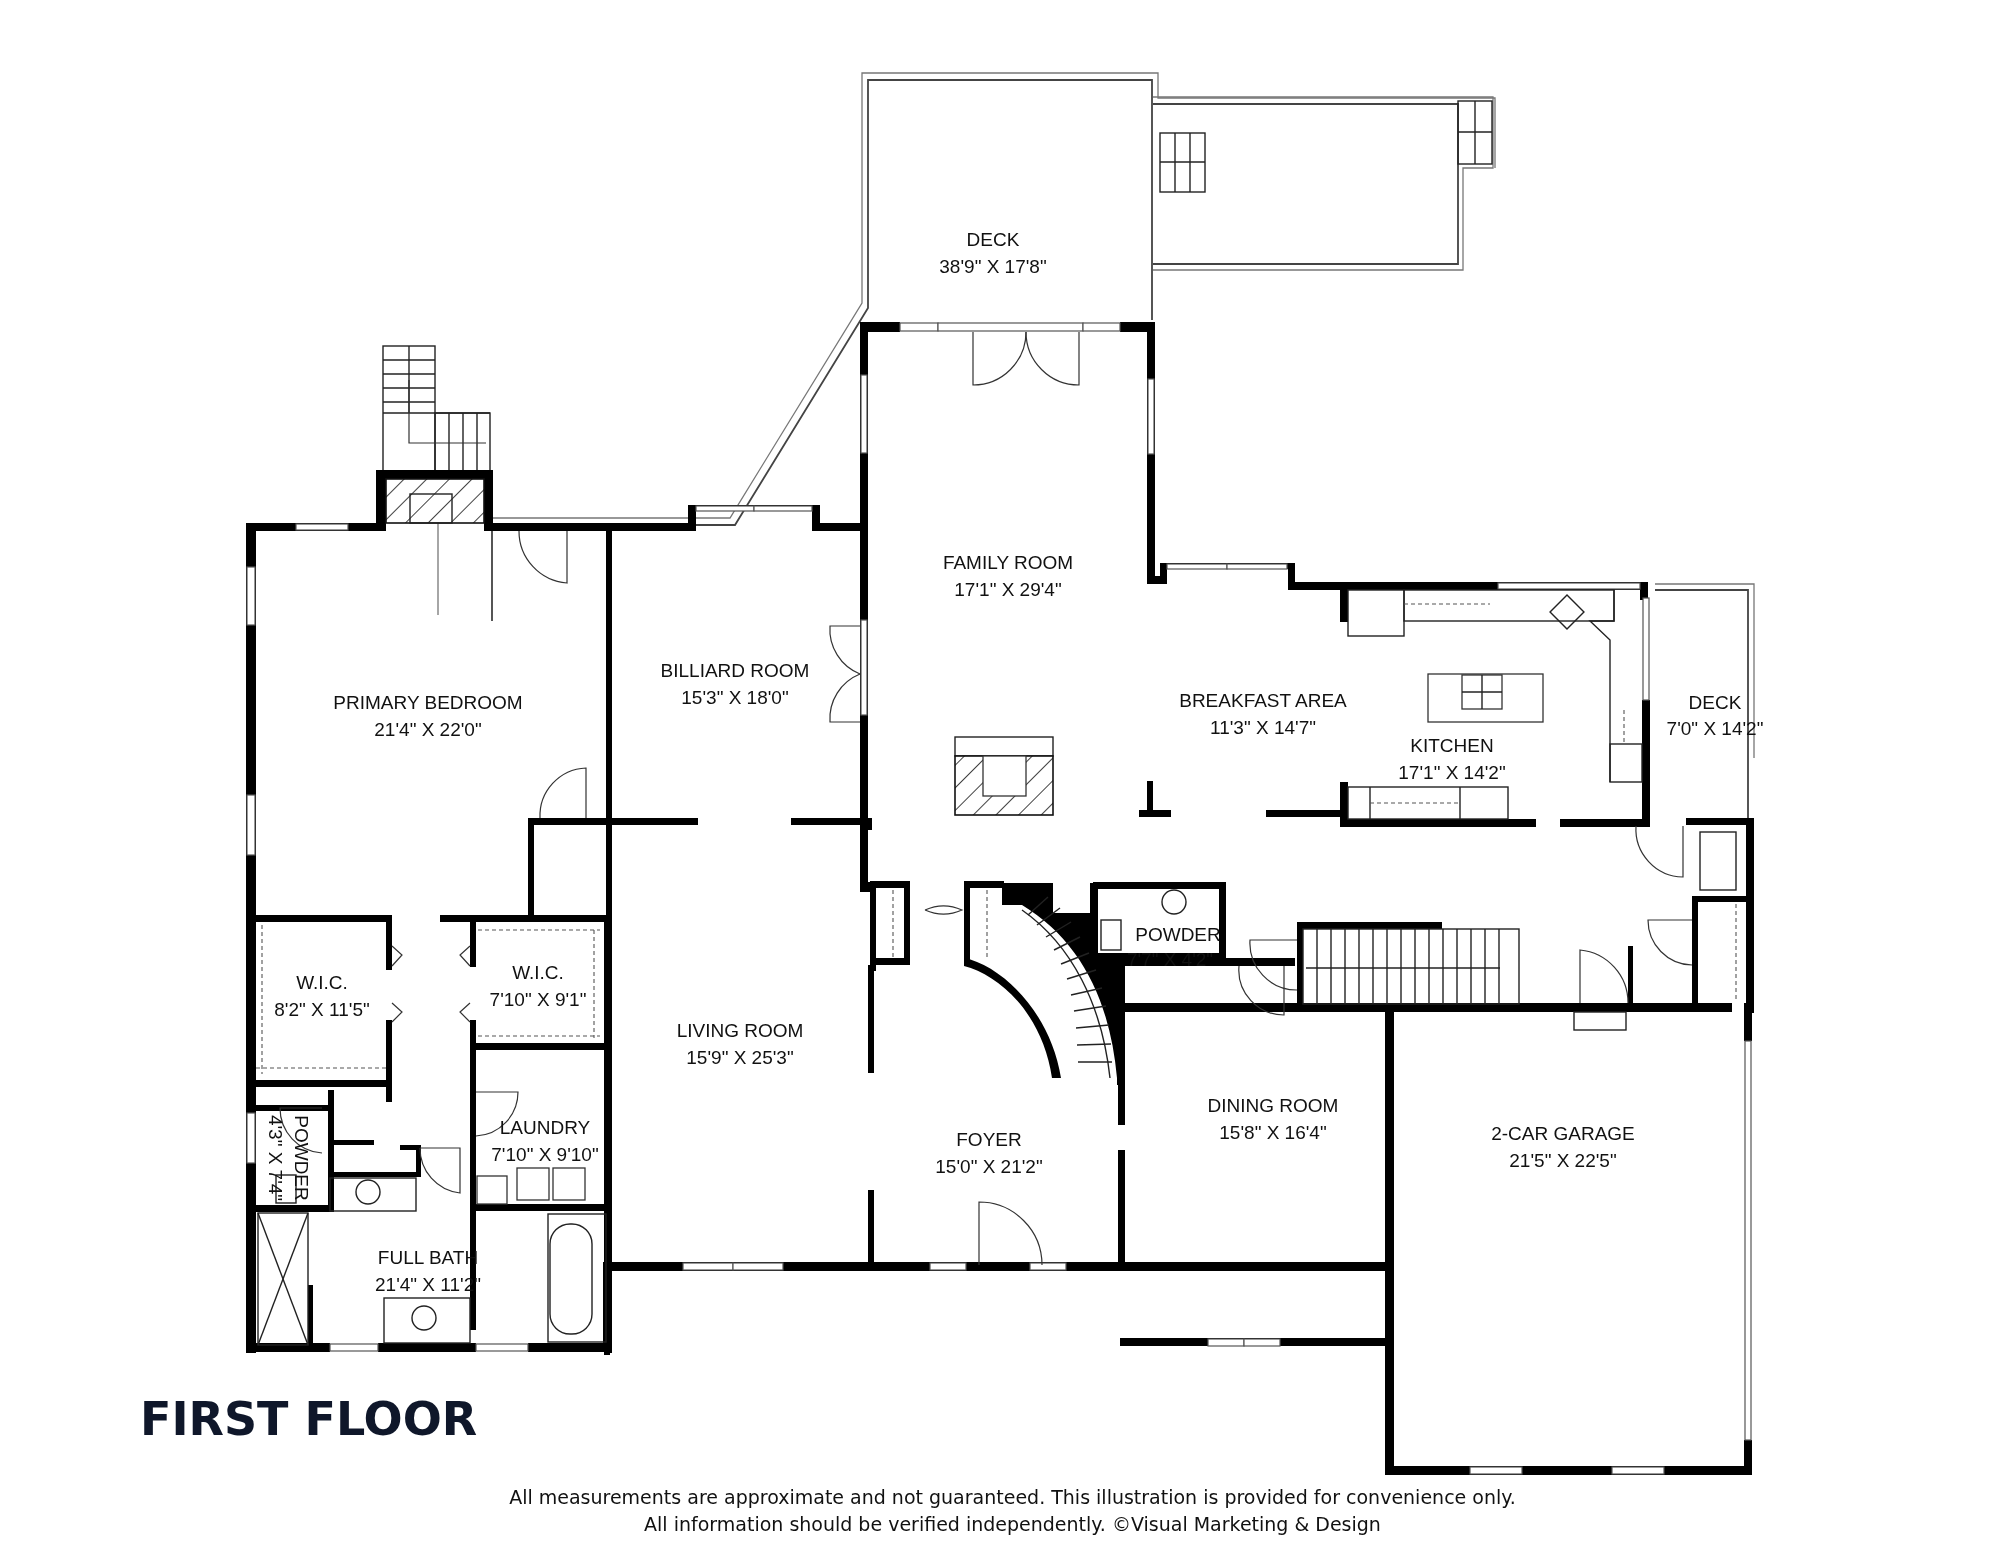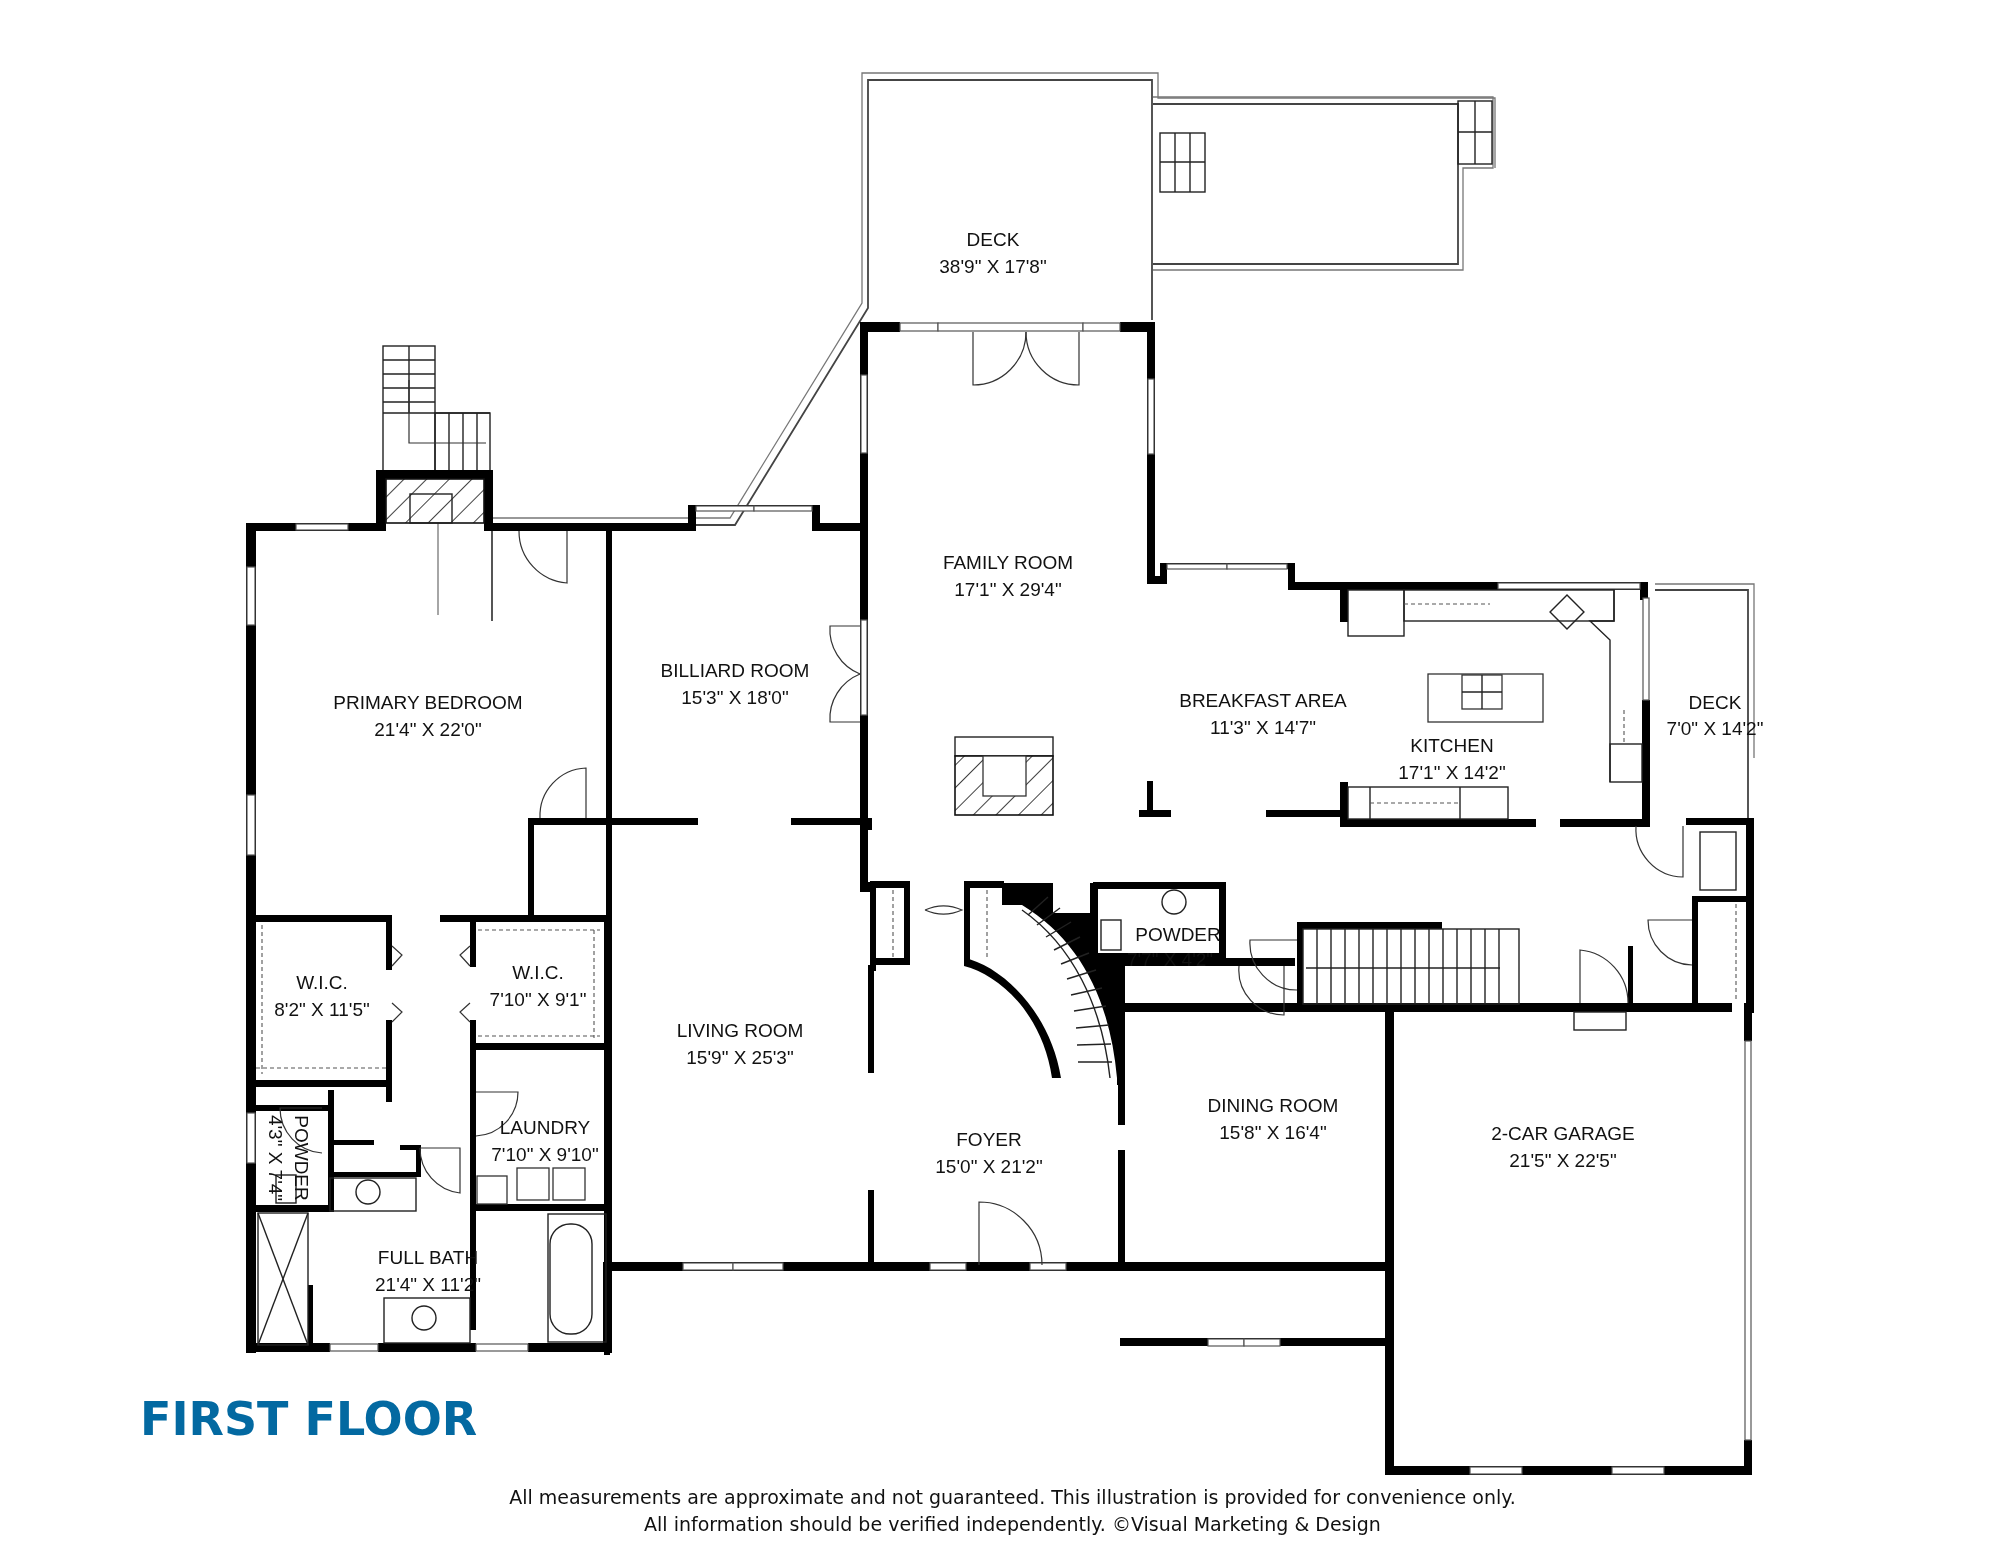--- a/index.html
+++ b/index.html
@@ -9,21 +9,21 @@
   .thin { fill: none; stroke: #222; stroke-width: 1.4; }
   .rail { fill: none; stroke: #777; stroke-width: 1.3; }
   .rail2 { fill: none; stroke: #444; stroke-width: 1.8; }
   .win { fill: #fff; stroke: #555; stroke-width: 1.2; }
   .door { fill: none; stroke: #333; stroke-width: 1.2; }
   .dash { fill: none; stroke: #555; stroke-width: 1.1; stroke-dasharray: 4 3; }
   .hatch { fill: url(#hatchPat); stroke: #111; stroke-width: 1.6; }
   .fix { fill: #fff; stroke: #333; stroke-width: 1.3; }
   .room-label { font-family: "Liberation Sans", sans-serif; font-size: 19px; fill: #111; text-anchor: middle; }
   .room-dim { font-family: "Liberation Sans", sans-serif; font-size: 19px; fill: #111; text-anchor: middle; }
-  #title { position: absolute; left: 140px; top: 1392px; font-family: "DejaVu Sans", sans-serif; font-weight: bold; font-size: 46px; color: #0369a1; letter-spacing: 0px; }
+  #title { position: absolute; left: 140px; top: 1392px; font-family: "DejaVu Sans", sans-serif; font-weight: bold; font-size: 46px; color: #0f172a; letter-spacing: 0px; }
   .disclaimer { position: absolute; left: 0; width: 2025px; text-align: center; font-family: "DejaVu Sans", sans-serif; font-size: 19px; color: #111; }
   #disc1 { top: 1486px; }
   #disc2 { top: 1513px; }
 </style>
 </head>
 <body>
 
 <svg id="plan" viewBox="0 0 2000 1545" xmlns="http://www.w3.org/2000/svg">
   <defs>
     <pattern id="hatchPat" patternUnits="userSpaceOnUse" width="16" height="16" patternTransform="rotate(45)">

